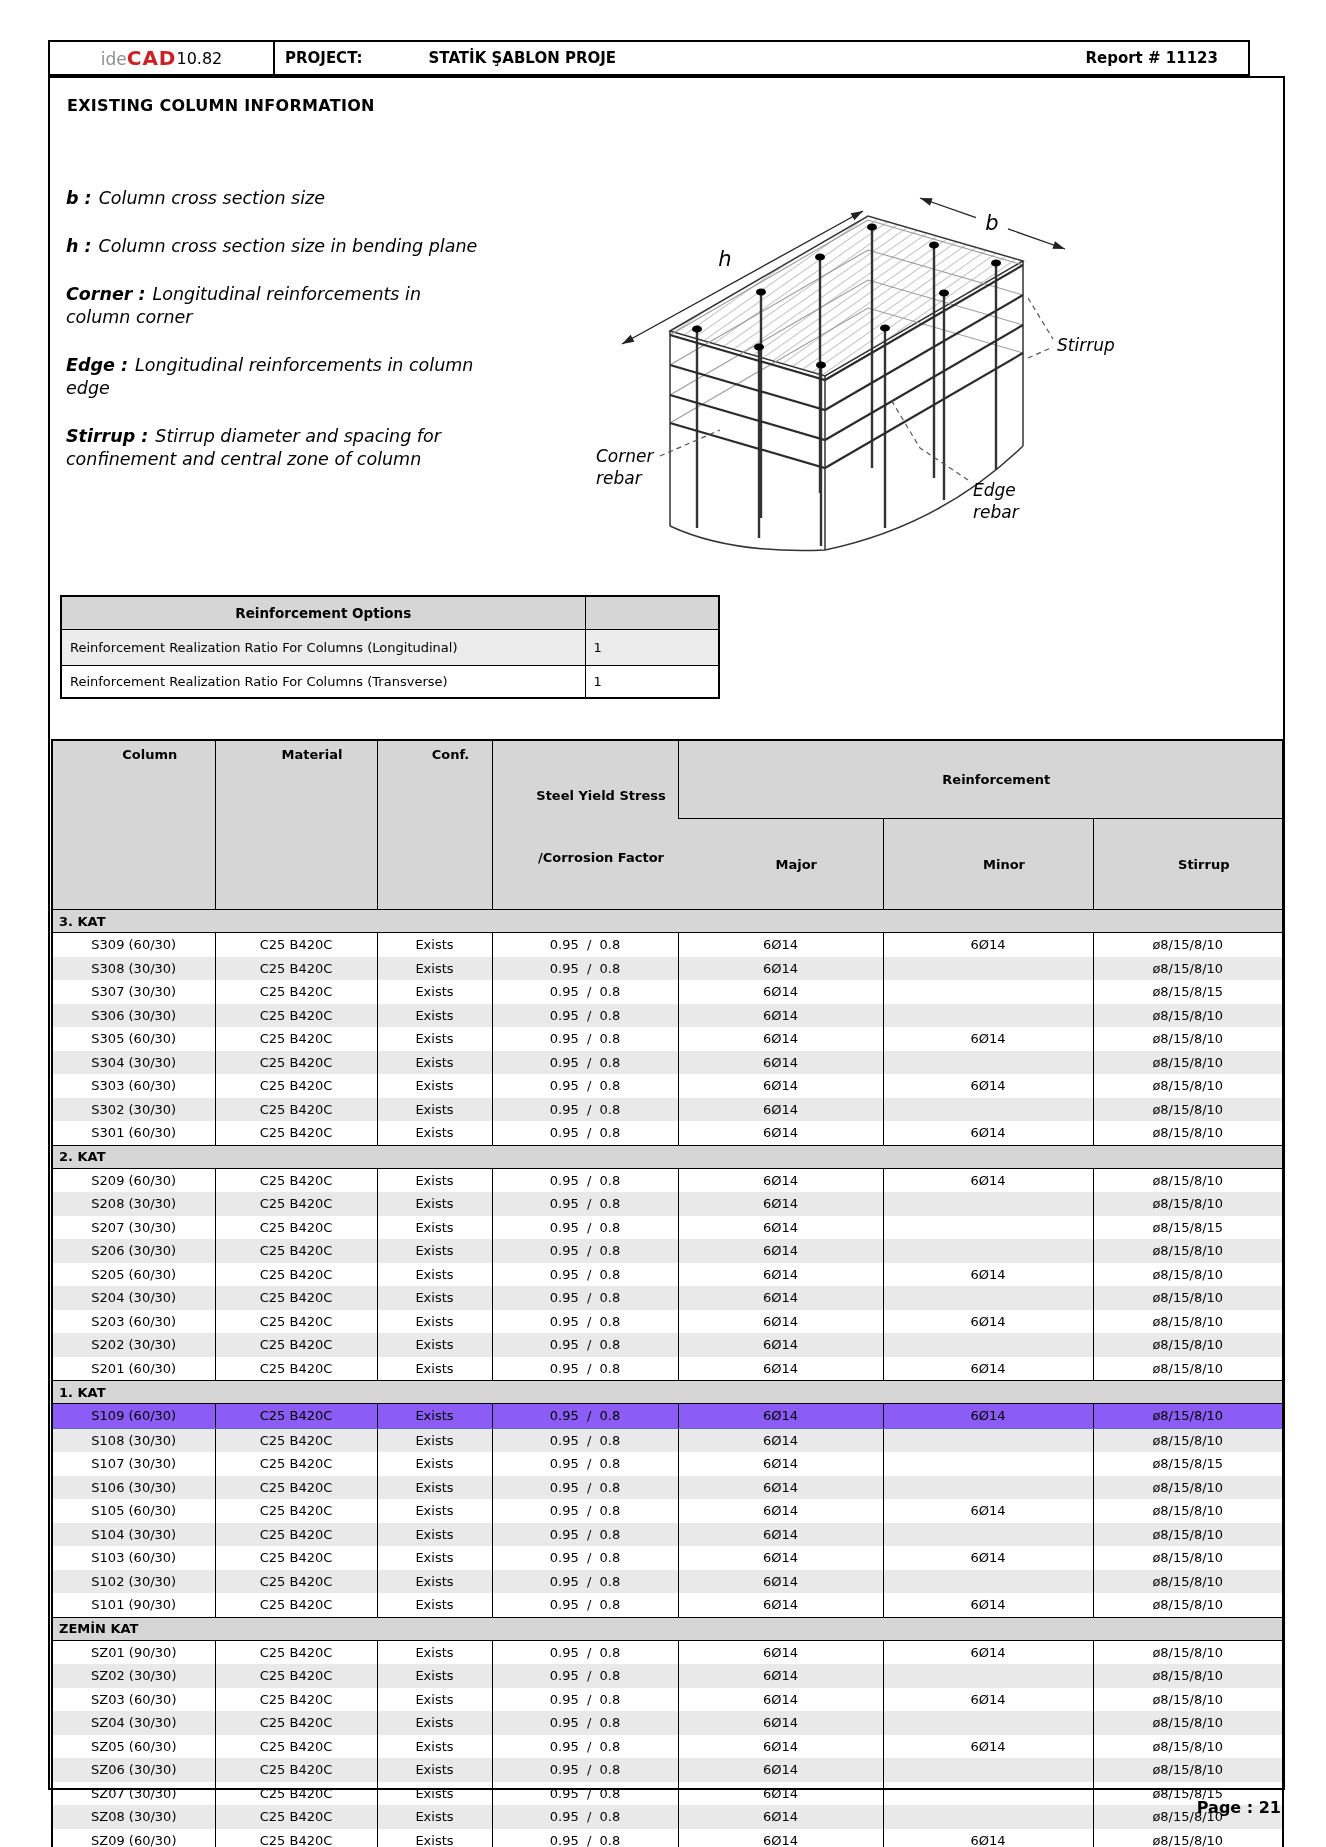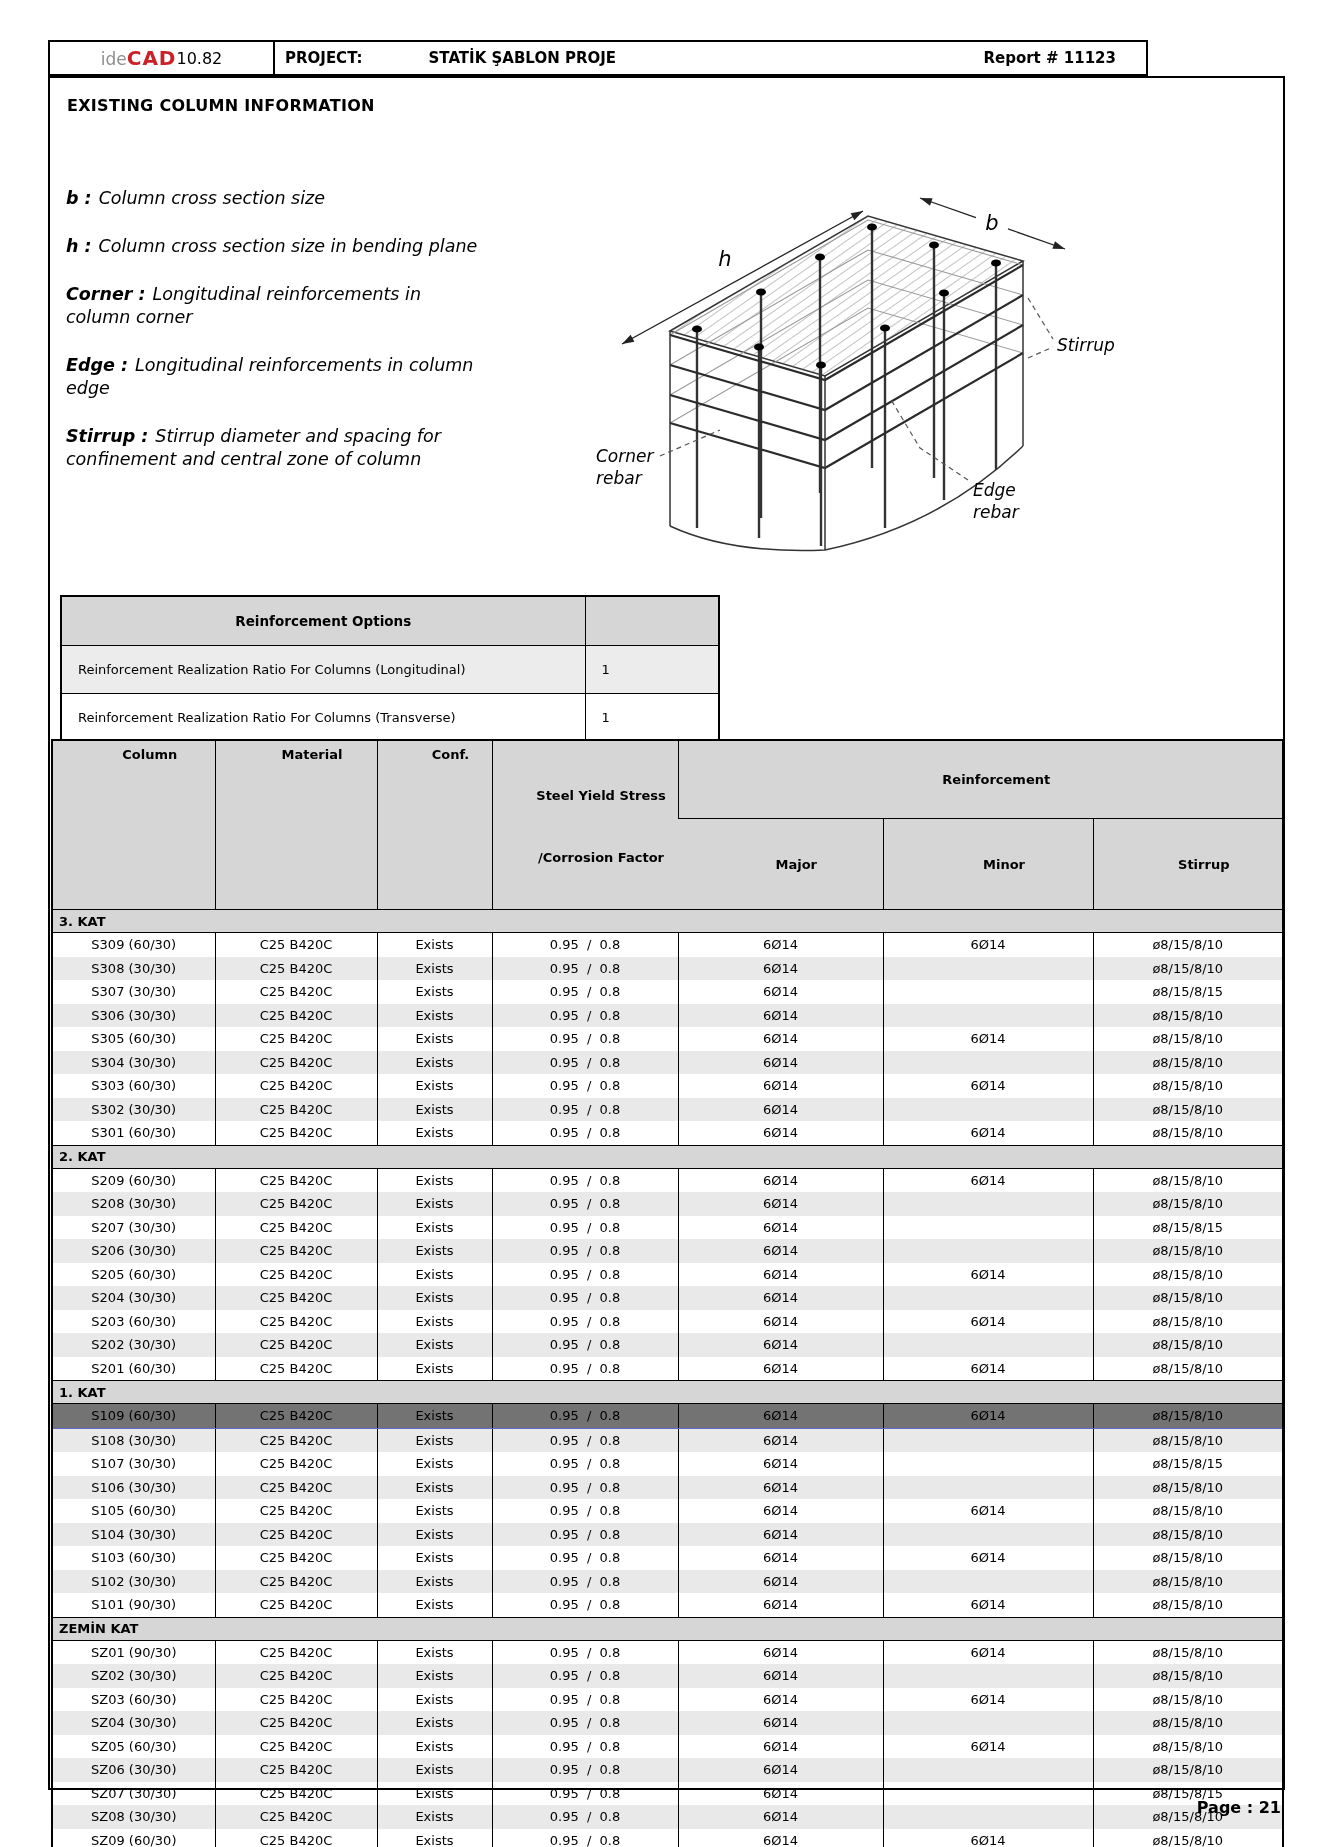--- a/index.html
+++ b/index.html
@@ -1,56 +1,56 @@
 <!DOCTYPE html>
 <html><head>
 <meta charset="utf-8">
 <style>
   html,body{margin:0;padding:0;}
   body{width:1326px;height:1847px;background:#fff;position:relative;
        font-family:"DejaVu Sans","Liberation Sans",sans-serif;color:#000;}
-  .header-bar{position:absolute;left:48px;top:40px;width:1100px;height:36px;
+  .header-bar{position:absolute;left:48px;top:40px;width:1202px;height:36px;
       border:2px solid #000;box-sizing:border-box;display:flex;align-items:center;background:#fff;}
   .logo-cell{width:225px;height:100%;border-right:2px solid #000;box-sizing:border-box;
       display:flex;align-items:center;justify-content:center;position:relative;}
   .logo{line-height:1;white-space:nowrap;}
   .logo .ide{color:#8f8f8f;font-size:17px;}
   .logo .cad{color:#cc2027;font-weight:bold;font-size:20px;letter-spacing:1px;}
   .hdr-label{font-weight:bold;font-size:15px;margin-left:10px;}
   .hdr-project{font-weight:bold;font-size:15px;margin-left:66px;}
   .hdr-report{font-weight:bold;font-size:15px;margin-left:auto;margin-right:30px;}
   .frame{position:absolute;left:48px;top:76px;width:1237px;height:1714px;
       border:2px solid #000;box-sizing:border-box;background:#fff;}
   .page-title{position:absolute;left:17px;top:18px;font-size:16px;font-weight:bold;letter-spacing:.3px;}
   .defs{position:absolute;left:16px;top:109px;width:420px;font-style:italic;font-size:17.5px;line-height:23px;}
   .defs p{margin:0 0 25px 0;}
   .defs .term{font-weight:bold;margin-right:7px;}
   .diagram{position:absolute;left:440px;top:70px;}
   .opts{position:absolute;left:10px;top:517px;border-collapse:collapse;table-layout:fixed;
       width:658px;border:2px solid #000;font-size:13px;}
-  .opts th,.opts td{border:1px solid #000;box-sizing:border-box;padding:16px;}
+  .opts th,.opts td{border:1px solid #000;box-sizing:border-box;padding:8px;}
   .opts th{background:#d6d6d6;font-size:13.5px;height:32px;}
   .opts tr.r0 td{background:#ececec;height:36px;}
   .opts tr.r1 td{background:#ffffff;height:30px;}
   .main-wrap{position:absolute;left:1px;top:661px;}
   table.main{border-collapse:collapse;table-layout:fixed;width:1231px;font-size:13px;
       border:2px solid #000;}
   .main th,.main td{border-left:1.5px solid #000;padding:0;text-align:center;overflow:hidden;white-space:pre;}
   .main th:first-child,.main td:first-child{border-left:none;}
   .main thead th{background:#d6d6d6;font-weight:bold;font-size:13px;padding-left:32px;}
   .main thead tr.h1 th{height:22px;}
   .main thead tr.h2 th{height:26px;}
   .main th.vtop{vertical-align:top;padding-top:4px;line-height:20px;}
   .main th.reinf{border-bottom:1.5px solid #000;}
   .main th.steel span{display:block;line-height:22px;}
   .main tr.section-row td{background:#d6d6d6;text-align:left;padding-left:6px;font-weight:bold;
       height:22px;border-top:1.5px solid #000;border-bottom:1.5px solid #000;}
   .main tbody td{height:23.5px;}
   .main tr.alt td{background:#e9e9e9;}
-  .main tr.hl td{background:#737373;border-top:1px solid #97a3e4;border-bottom:1.5px solid #5b6bd0;margin-top:25px;}
+  .main tr.hl td{background:#8b5cf6;border-top:1px solid #97a3e4;border-bottom:1.5px solid #5b6bd0;margin-top:25px;}
   .footer-page{position:absolute;right:45px;top:1798px;font-size:16px;font-weight:bold;}
   svg text{font-family:"DejaVu Sans","Liberation Sans",sans-serif;}
   .dimlbl{font-style:italic;font-size:21px;}
   .calloutlbl{font-style:italic;font-size:17px;}
 </style>
 </head>
 <body>
 
 <div class="header-bar">
   <div class="logo-cell">

